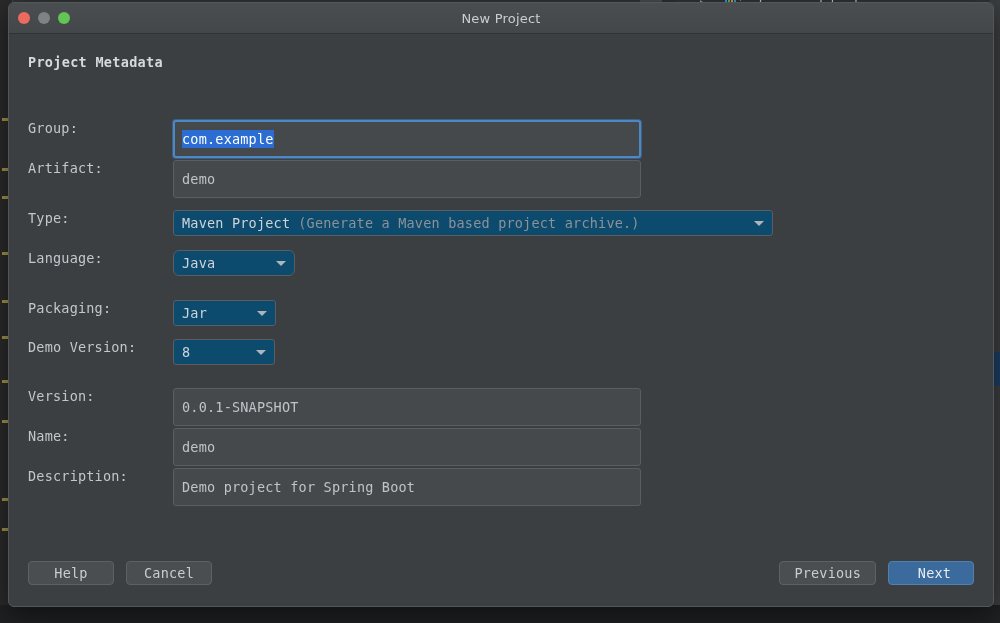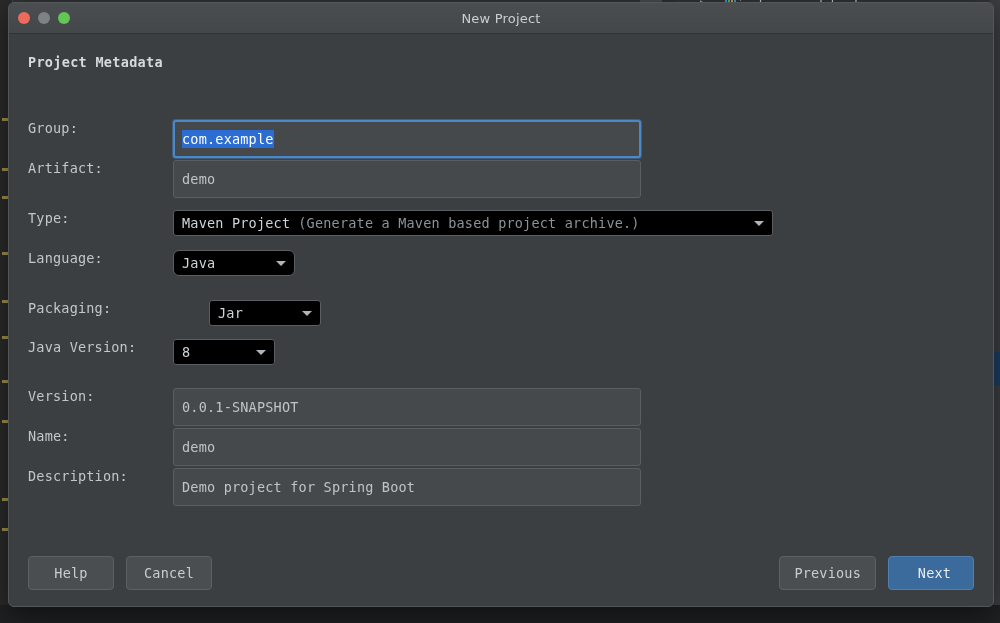--- a/index.html
+++ b/index.html
@@ -223,21 +223,21 @@
   }
   .selected-text {
     background: #2c6dd4;
     color: #ffffff;
     padding: 1px 0;
   }
 
   .dropdown {
     height: 26px;
     box-sizing: border-box;
-    background: #000000;
+    background: #0c4a6e;
     border: 1px solid #5a5e60;
     border-radius: 3px;
     display: flex;
     align-items: center;
     padding: 0 4px 0 8px;
     font-size: 13.5px;
     color: #cfd4d8;
     letter-spacing: .2px;
   }
   .dropdown .dd-value { white-space: nowrap; }
@@ -252,36 +252,36 @@
     height: 0;
     border-left: 5px solid transparent;
     border-right: 5px solid transparent;
     border-top: 5px solid #b0b5b9;
     margin-left: 10px;
     margin-right: 4px;
     flex: 0 0 auto;
   }
   .dropdown.dd-type    { width: 600px; }
   .dropdown.dd-lang    { width: 122px; border-radius: 6px; }
-  .dropdown.dd-pack    { width: 112px; margin-left: 36px; }
+  .dropdown.dd-pack    { width: 103px; }
   .dropdown.dd-javaver { width: 102px; }
 
   
   #button-bar {
     position: absolute;
     left: 0;
     right: 0;
     bottom: 0;
     height: 66px;
     display: flex;
     align-items: center;
     padding: 0 19px;
   }
   .btn {
-    height: 34px;
+    height: 24px;
     min-width: 86px;
     box-sizing: border-box;
     background: #4a4e50;
     border: 1px solid #5d6163;
     border-radius: 4px;
     color: #c8cdd1;
     font-family: "DejaVu Sans Mono", monospace;
     font-size: 13.5px;
     letter-spacing: .2px;
     display: flex;
@@ -382,21 +382,21 @@
     <div class="form-row" style="top:266px">
       <div class="row-label">Packaging:</div>
       <div class="dropdown dd-pack">
         <span class="dd-value">Jar</span>
         <span class="dd-spacer"></span>
         <span class="caret"></span>
       </div>
     </div>
 
     <div class="form-row" style="top:305px">
-      <div class="row-label">Java Version:</div>
+      <div class="row-label">Demo Version:</div>
       <div class="dropdown dd-javaver">
         <span class="dd-value">8</span>
         <span class="dd-spacer"></span>
         <span class="caret"></span>
       </div>
     </div>
 
     <div class="form-row" style="top:354px">
       <div class="row-label">Version:</div>
       <div class="text-field wide">0.0.1-SNAPSHOT</div>

